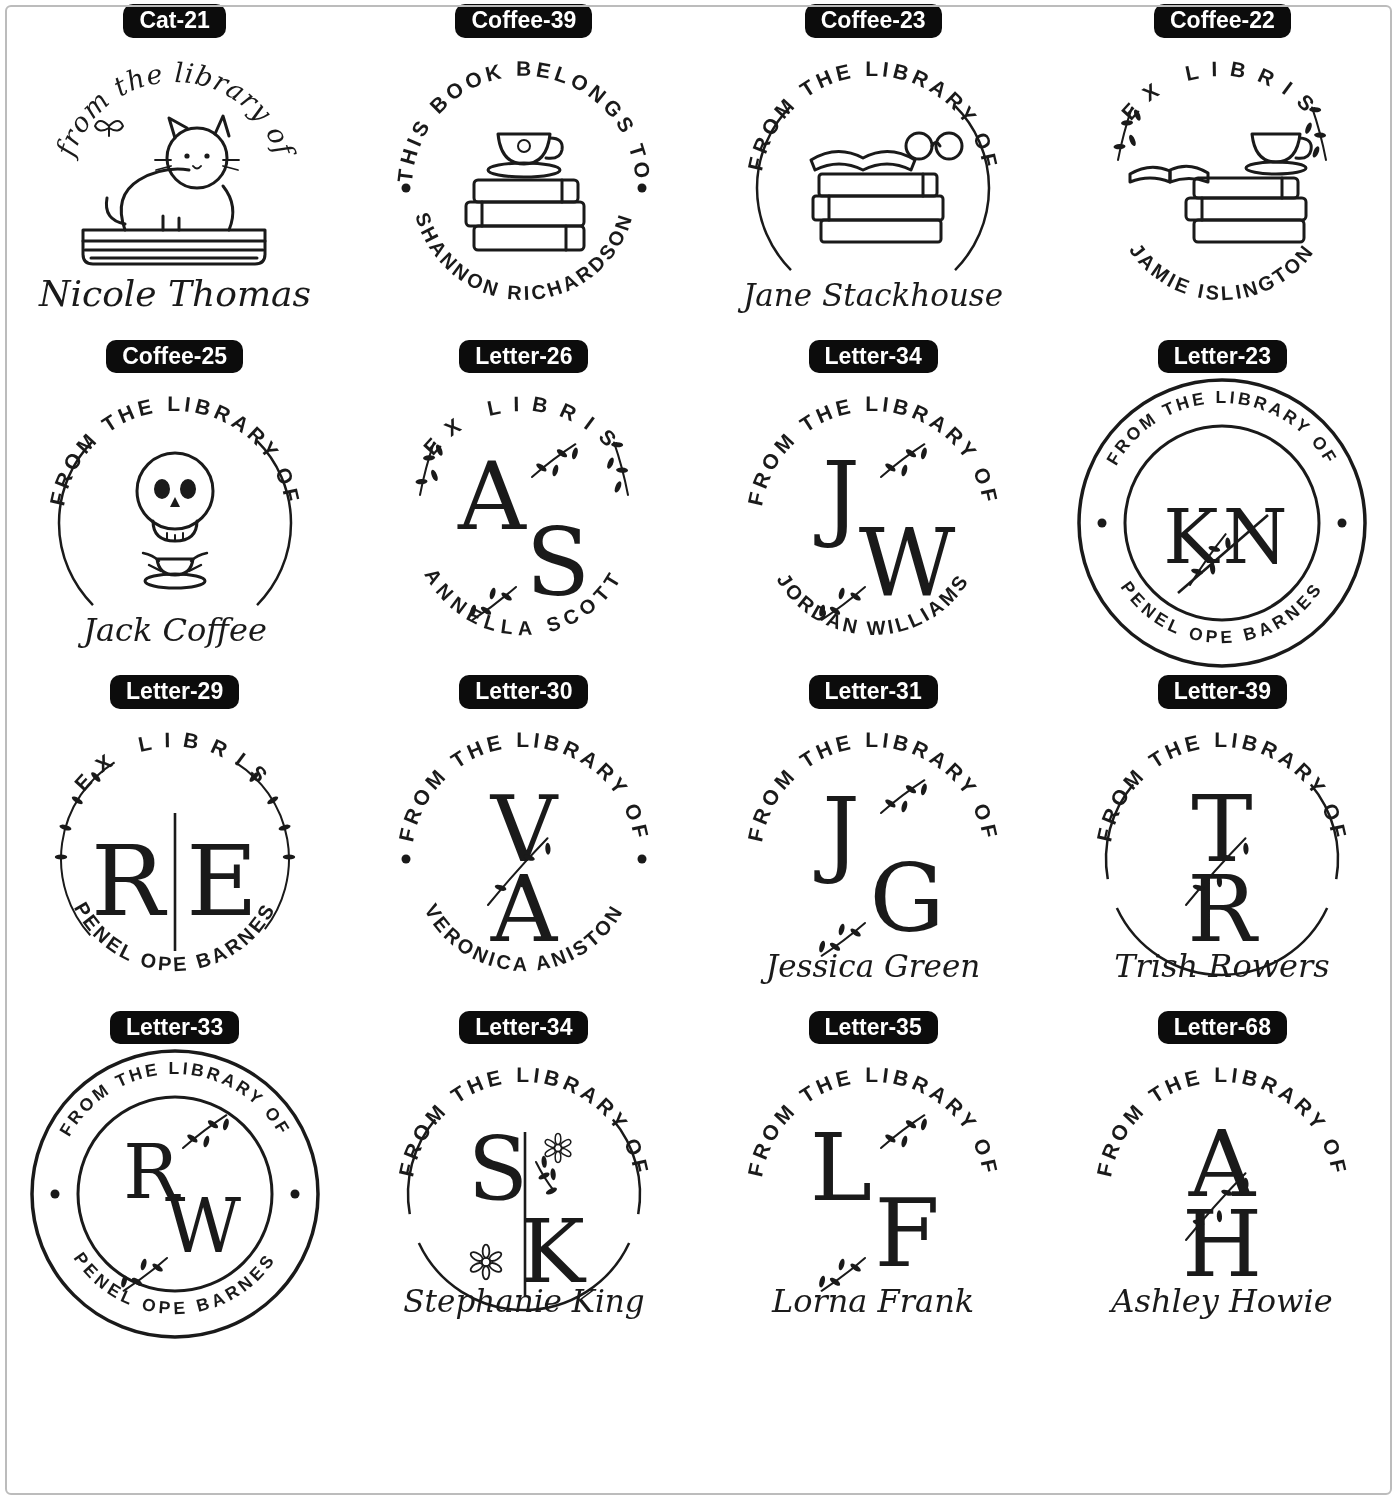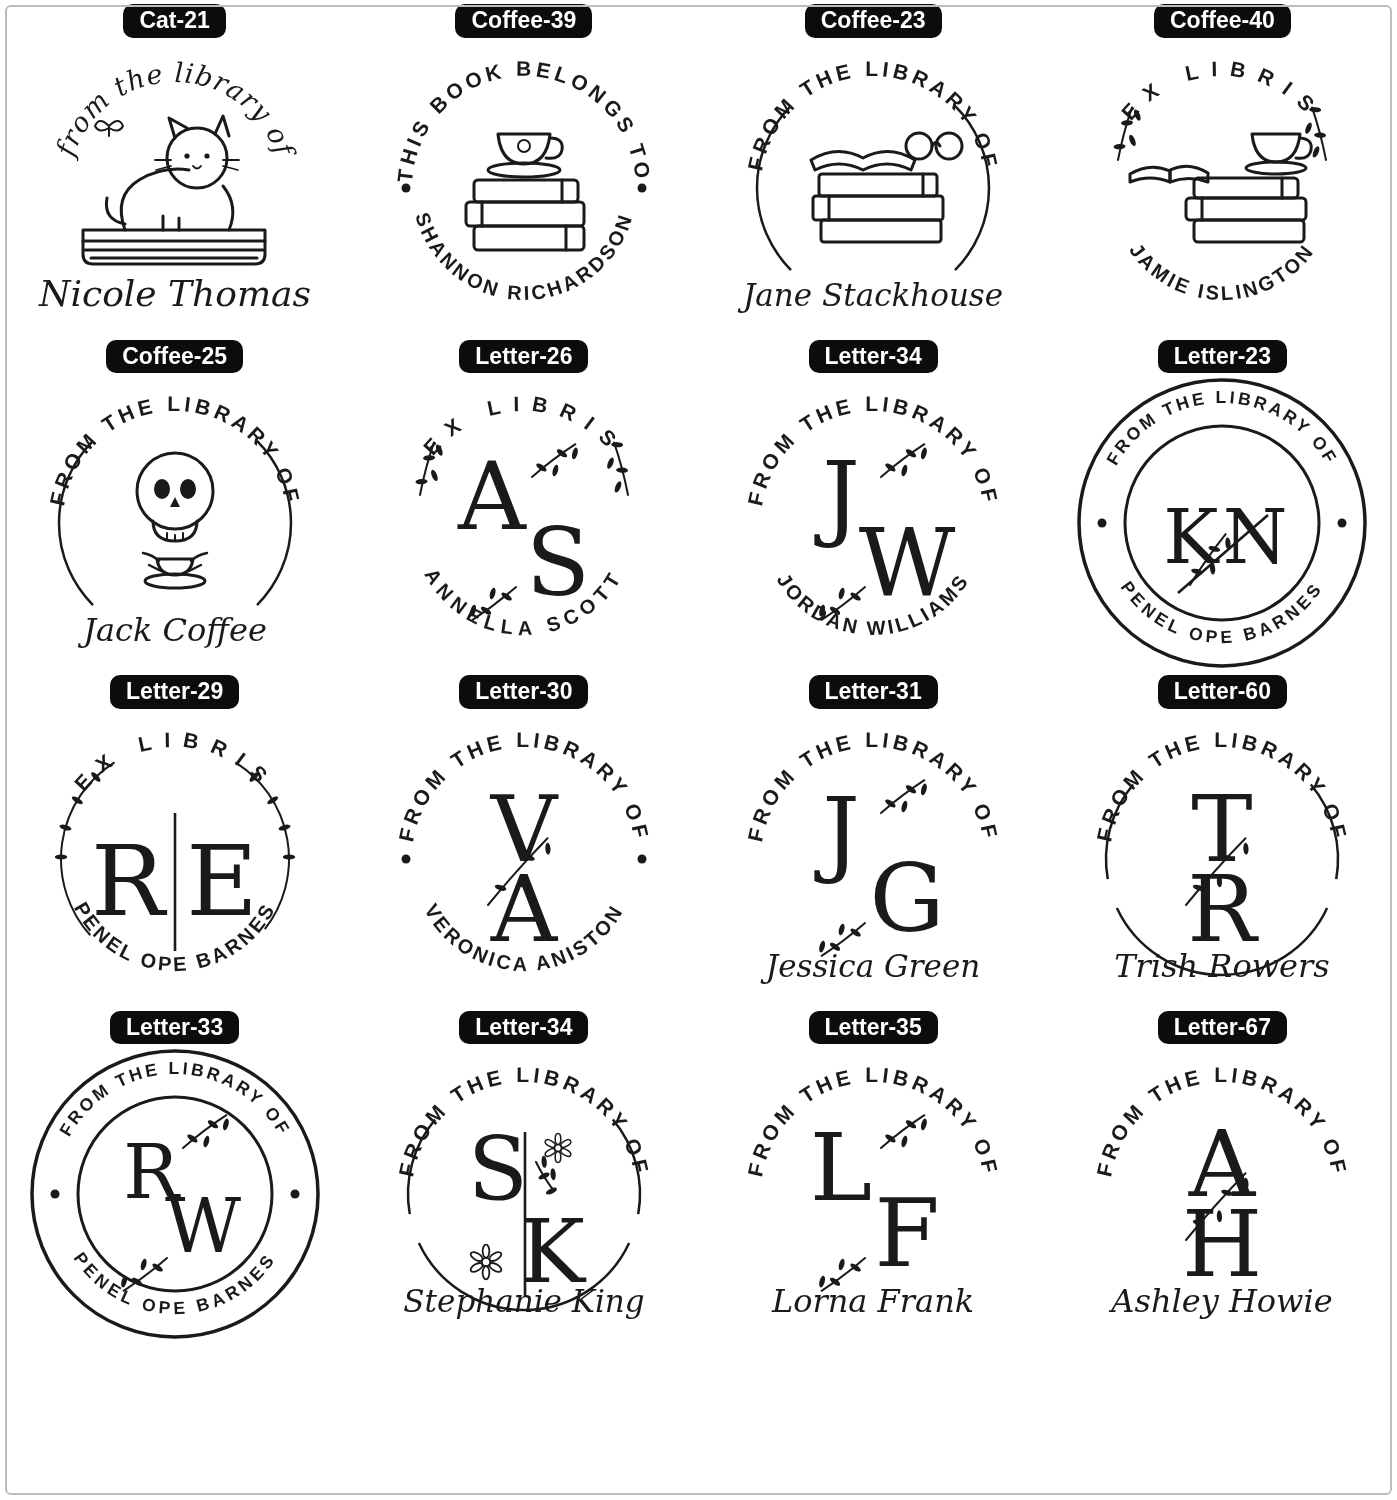--- a/index.html
+++ b/index.html
@@ -84,21 +84,21 @@
             <line x1="200" y1="136" x2="200" y2="158"></line>
             <rect x="90" y="158" width="130" height="24" rx="3"></rect>
             <line x1="106" y1="158" x2="106" y2="182"></line>
             <rect x="98" y="182" width="120" height="22" rx="3"></rect>
           </g>
           <text x="150" y="268" font-size="31" font-family="&quot;DejaVu Serif&quot;, serif" font-style="italic" text-anchor="middle" fill="#1a1a1a">Jane Stackhouse</text>
         </svg>
   </div>
 
   <div class="cell">
-    <div class="badge">Coffee-40</div>
+    <div class="badge">Coffee-22</div>
     <svg class="stamp" xmlns="http://www.w3.org/2000/svg" viewBox="0 0 300 300">
           <g transform="translate(46,122) rotate(-58)">
             <path d="M0 0 Q 26 -10 52 -16" stroke="#1a1a1a" stroke-width="2" fill="none" stroke-linecap="round"></path>
             <ellipse cx="12.093023255813954" cy="-5.778799351000541" rx="2.6" ry="6" fill="#1a1a1a" transform="rotate(-35 12.093023255813954 -5.778799351000541)"></ellipse>
             <ellipse cx="24.186046511627907" cy="1.884802595997837" rx="2.6" ry="6" fill="#1a1a1a" transform="rotate(35 24.186046511627907 1.884802595997837)"></ellipse>
             <ellipse cx="36.27906976744186" cy="-12.009194159004867" rx="2.6" ry="6" fill="#1a1a1a" transform="rotate(-35 36.27906976744186 -12.009194159004867)"></ellipse>
             <ellipse cx="48.372093023255815" cy="-7.460789616008652" rx="2.6" ry="6" fill="#1a1a1a" transform="rotate(35 48.372093023255815 -7.460789616008652)"></ellipse>
           </g>
           <g transform="translate(254,122) rotate(-122)">
             <path d="M0 0 Q 26 10 52 16" stroke="#1a1a1a" stroke-width="2" fill="none" stroke-linecap="round"></path>
@@ -301,21 +301,21 @@
             <ellipse cx="12.093023255813954" cy="-5.778799351000541" rx="2.6" ry="6" fill="#1a1a1a" transform="rotate(-35 12.093023255813954 -5.778799351000541)"></ellipse>
             <ellipse cx="24.186046511627907" cy="1.884802595997837" rx="2.6" ry="6" fill="#1a1a1a" transform="rotate(35 24.186046511627907 1.884802595997837)"></ellipse>
             <ellipse cx="36.27906976744186" cy="-12.009194159004867" rx="2.6" ry="6" fill="#1a1a1a" transform="rotate(-35 36.27906976744186 -12.009194159004867)"></ellipse>
             <ellipse cx="48.372093023255815" cy="-7.460789616008652" rx="2.6" ry="6" fill="#1a1a1a" transform="rotate(35 48.372093023255815 -7.460789616008652)"></ellipse>
           </g>
           <text x="150" y="268" font-size="31" font-family="&quot;DejaVu Serif&quot;, serif" font-style="italic" text-anchor="middle" fill="#1a1a1a">Jessica Green</text>
         </svg>
   </div>
 
   <div class="cell">
-    <div class="badge">Letter-60</div>
+    <div class="badge">Letter-39</div>
     <svg class="stamp" xmlns="http://www.w3.org/2000/svg" viewBox="0 0 300 300">
           <path d="M 255.13170329625137 199.02371836192114 A 116 116 0 0 1 44.86829670374861 199.02371836192114" stroke-width="2.5" stroke="#1a1a1a" fill="none"></path>
           <path d="M 238.86115540180145 75.43663727636145 A 116 116 0 0 1 264.2376993494161 170.1431886093639" stroke-width="2.5" stroke="#1a1a1a" fill="none"></path>
           <path d="M 35.76230065058387 170.1431886093639 A 116 116 0 0 1 61.138844598198546 75.43663727636145" stroke-width="2.5" stroke="#1a1a1a" fill="none"></path>
           <path id="st11t" d="M 38 150 A 112 112 0 0 1 262 150" fill="none"></path>
           <text font-size="21" letter-spacing="4" font-family="&quot;Liberation Sans&quot;, sans-serif" font-weight="600" font-style="normal" fill="#1a1a1a" text-anchor="middle"><textPath href="#st11t" startOffset="50%" text-anchor="middle">FROM THE LIBRARY OF</textPath></text>
           <text x="150" y="152" font-size="92" font-family="&quot;DejaVu Serif&quot;, serif" text-anchor="middle" fill="#1a1a1a">T</text>
           <text x="150" y="232" font-size="92" font-family="&quot;DejaVu Serif&quot;, serif" text-anchor="middle" fill="#1a1a1a">R</text>
           <g transform="translate(114,196) rotate(-38)">
             <path d="M0 0 Q 44 -10 88 -16" stroke="#1a1a1a" stroke-width="2" fill="none" stroke-linecap="round"></path>
@@ -417,21 +417,21 @@
             <ellipse cx="12.093023255813954" cy="-5.778799351000541" rx="2.6" ry="6" fill="#1a1a1a" transform="rotate(-35 12.093023255813954 -5.778799351000541)"></ellipse>
             <ellipse cx="24.186046511627907" cy="1.884802595997837" rx="2.6" ry="6" fill="#1a1a1a" transform="rotate(35 24.186046511627907 1.884802595997837)"></ellipse>
             <ellipse cx="36.27906976744186" cy="-12.009194159004867" rx="2.6" ry="6" fill="#1a1a1a" transform="rotate(-35 36.27906976744186 -12.009194159004867)"></ellipse>
             <ellipse cx="48.372093023255815" cy="-7.460789616008652" rx="2.6" ry="6" fill="#1a1a1a" transform="rotate(35 48.372093023255815 -7.460789616008652)"></ellipse>
           </g>
           <text x="150" y="268" font-size="32" font-family="&quot;DejaVu Serif&quot;, serif" font-style="italic" text-anchor="middle" fill="#1a1a1a">Lorna Frank</text>
         </svg>
   </div>
 
   <div class="cell">
-    <div class="badge">Letter-67</div>
+    <div class="badge">Letter-68</div>
     <svg class="stamp" xmlns="http://www.w3.org/2000/svg" viewBox="0 0 300 300">
           <path id="st15t" d="M 38 150 A 112 112 0 0 1 262 150" fill="none"></path>
           <text font-size="21" letter-spacing="4" font-family="&quot;Liberation Sans&quot;, sans-serif" font-weight="600" font-style="normal" fill="#1a1a1a" text-anchor="middle"><textPath href="#st15t" startOffset="50%" text-anchor="middle">FROM THE LIBRARY OF</textPath></text>
           <text x="150" y="152" font-size="92" font-family="&quot;DejaVu Serif&quot;, serif" text-anchor="middle" fill="#1a1a1a">A</text>
           <text x="150" y="232" font-size="92" font-family="&quot;DejaVu Serif&quot;, serif" text-anchor="middle" fill="#1a1a1a">H</text>
           <g transform="translate(114,196) rotate(-38)">
             <path d="M0 0 Q 44 -10 88 -16" stroke="#1a1a1a" stroke-width="2" fill="none" stroke-linecap="round"></path>
             <ellipse cx="20.46511627906977" cy="-5.778799351000541" rx="2.6" ry="6" fill="#1a1a1a" transform="rotate(-35 20.46511627906977 -5.778799351000541)"></ellipse>
             <ellipse cx="40.93023255813954" cy="1.884802595997837" rx="2.6" ry="6" fill="#1a1a1a" transform="rotate(35 40.93023255813954 1.884802595997837)"></ellipse>
             <ellipse cx="61.395348837209305" cy="-12.009194159004867" rx="2.6" ry="6" fill="#1a1a1a" transform="rotate(-35 61.395348837209305 -12.009194159004867)"></ellipse>

